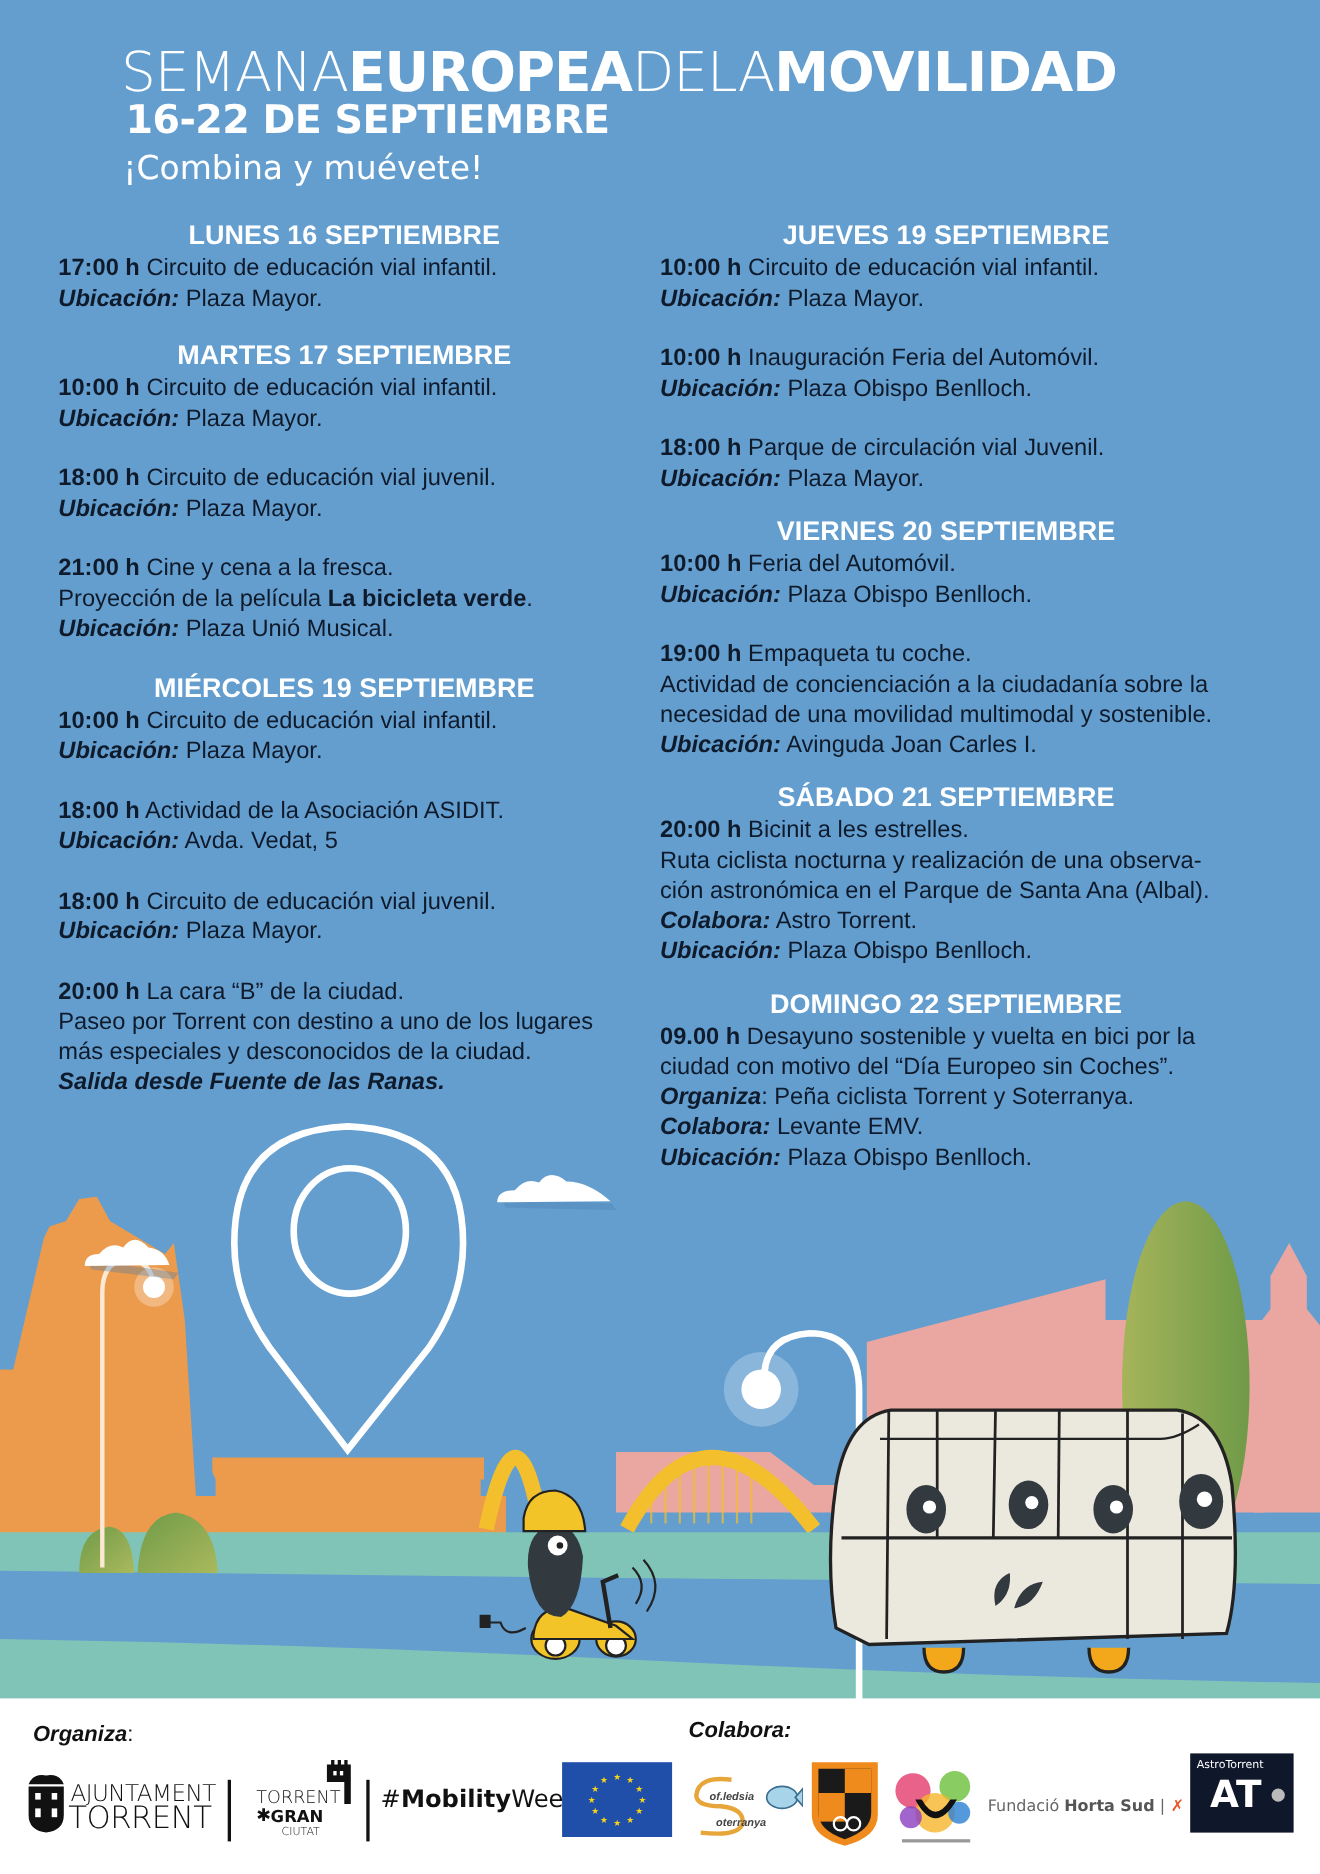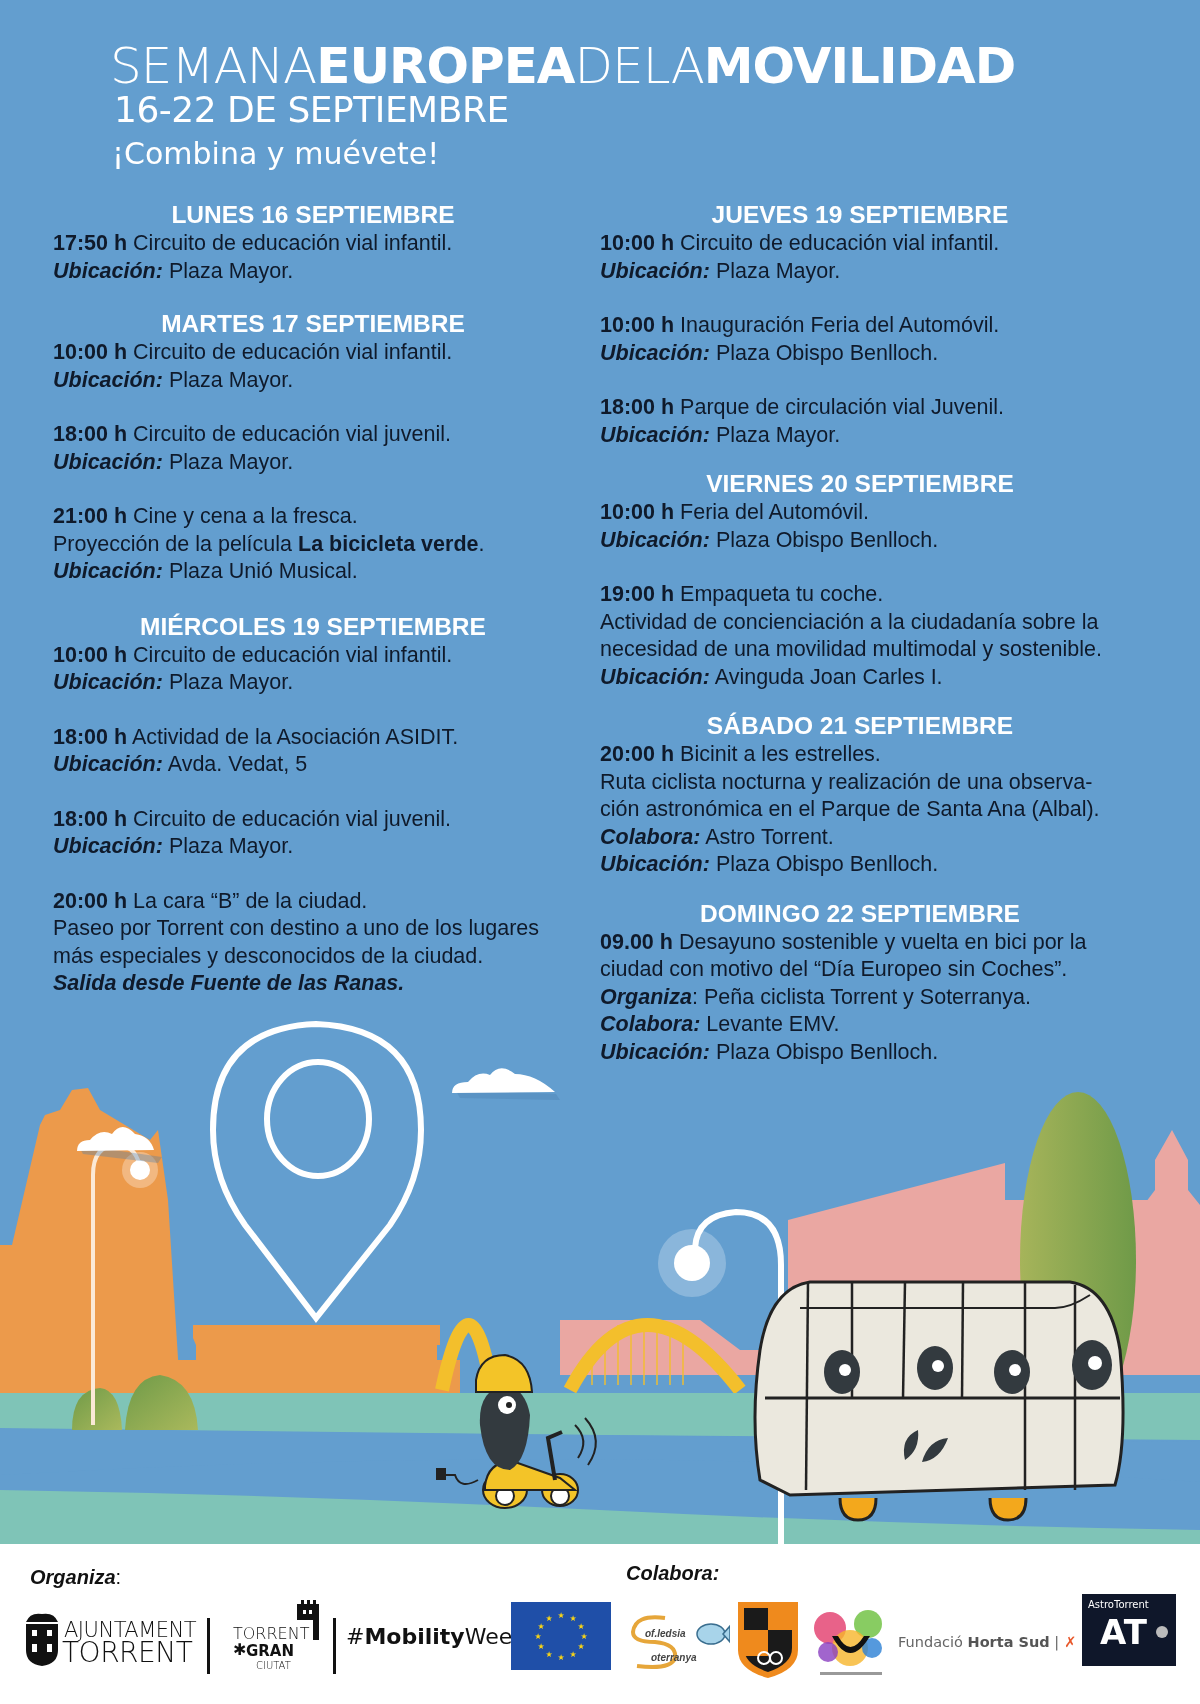--- a/index.html
+++ b/index.html
@@ -5,21 +5,21 @@
   * { box-sizing: border-box; margin: 0; padding: 0; }
   html, body { width: 1200px; height: 1704px; overflow: hidden; }
   body { background: #639ecf; font-family: "Liberation Sans", sans-serif; color: #0f1a2b; position: relative; }
 
   .poster { position: absolute; left: 0; top: 0; width: 1200px; height: 1704px; background: #639ecf; }
 
   
   .title { position: absolute; left: 110px; top: 36px; color: #fff; font-family: "DejaVu Sans", sans-serif; font-size: 50px; line-height: 60px; letter-spacing: -1px; white-space: nowrap; }
   .title .light { font-weight: 300; font-family: "DejaVu Sans", sans-serif; }
   .title .bold { font-weight: bold; }
-  .dates { position: absolute; left: 114px; top: 88px; color: #fff; font-family: "DejaVu Sans", sans-serif; font-size: 36px; line-height: 44px; letter-spacing: -0.5px; }
+  .dates { position: absolute; left: 114px; top: 88px; color: #fff; font-family: "DejaVu Sans", sans-serif; font-size: 36px; line-height: 44px; letter-spacing: -0.5px; font-weight: bold; }
   .slogan { position: absolute; left: 112px; top: 136px; color: #fff; font-family: "DejaVu Sans", sans-serif; font-size: 30px; line-height: 36px; }
 
   
   .col { position: absolute; top: 200px; font-size: 21.5px; line-height: 27.5px; }
   .col-left { left: 53px; width: 540px; }
   .col-right { left: 600px; width: 560px; }
   .day { text-align: center; color: #fff; font-weight: bold; font-size: 24.5px; line-height: 30px; margin-bottom: 0; }
   .col-left .day { width: 560px; margin-left: -20px; }
   .col-right .day { width: 560px; margin-left: -20px; }
   .event { margin-bottom: 27px; }
@@ -54,21 +54,21 @@
     <span class="light">SEMANA</span><span class="bold">EUROPEA</span><span class="light">DELA</span><span class="bold">MOVILIDAD</span>
   </div>
   <div class="dates">16-22 DE SEPTIEMBRE</div>
   <div class="slogan">¡Combina y muévete!</div>
 
   <div class="col col-left">
 
     <div class="daygroup">
       <div class="day">LUNES 16 SEPTIEMBRE</div>
       <div class="event">
-        <div class="line"><span class="time">17:50 h</span> <span>Circuito de educación vial infantil.</span></div>
+        <div class="line"><span class="time">17:00 h</span> <span>Circuito de educación vial infantil.</span></div>
         <div class="line"><span class="key">Ubicación:</span> <span>Plaza Mayor.</span></div>
       </div>
     </div>
 
     <div class="daygroup" style="margin-top:24px">
       <div class="day">MARTES 17 SEPTIEMBRE</div>
       <div class="event">
         <div class="line"><span class="time">10:00 h</span> <span>Circuito de educación vial infantil.</span></div>
         <div class="line"><span class="key">Ubicación:</span> <span>Plaza Mayor.</span></div>
       </div>

